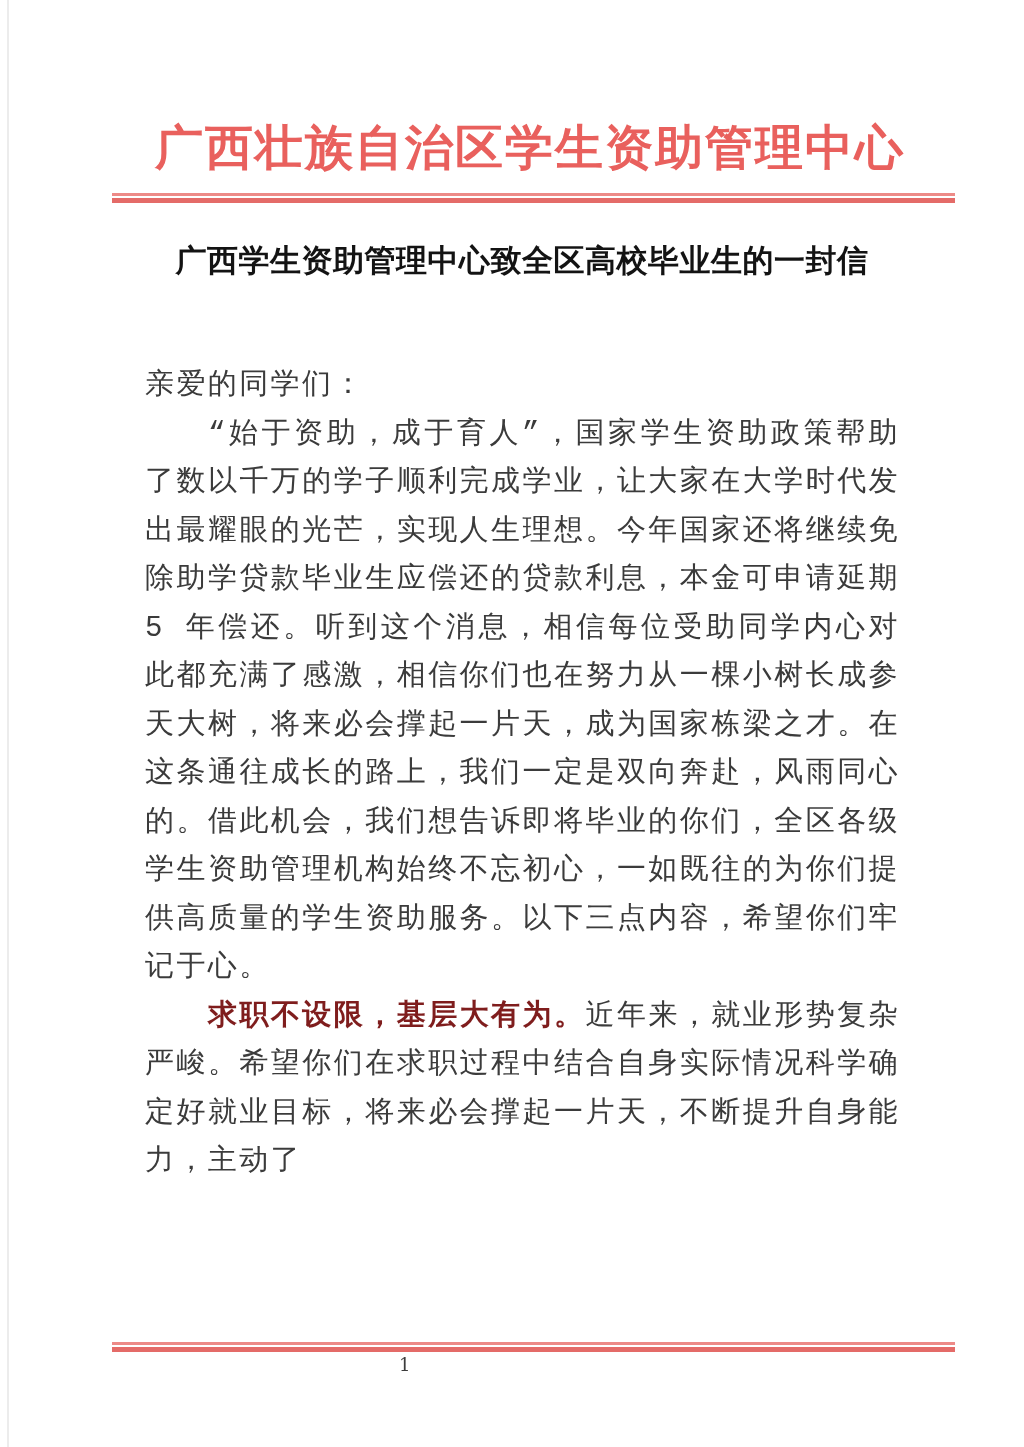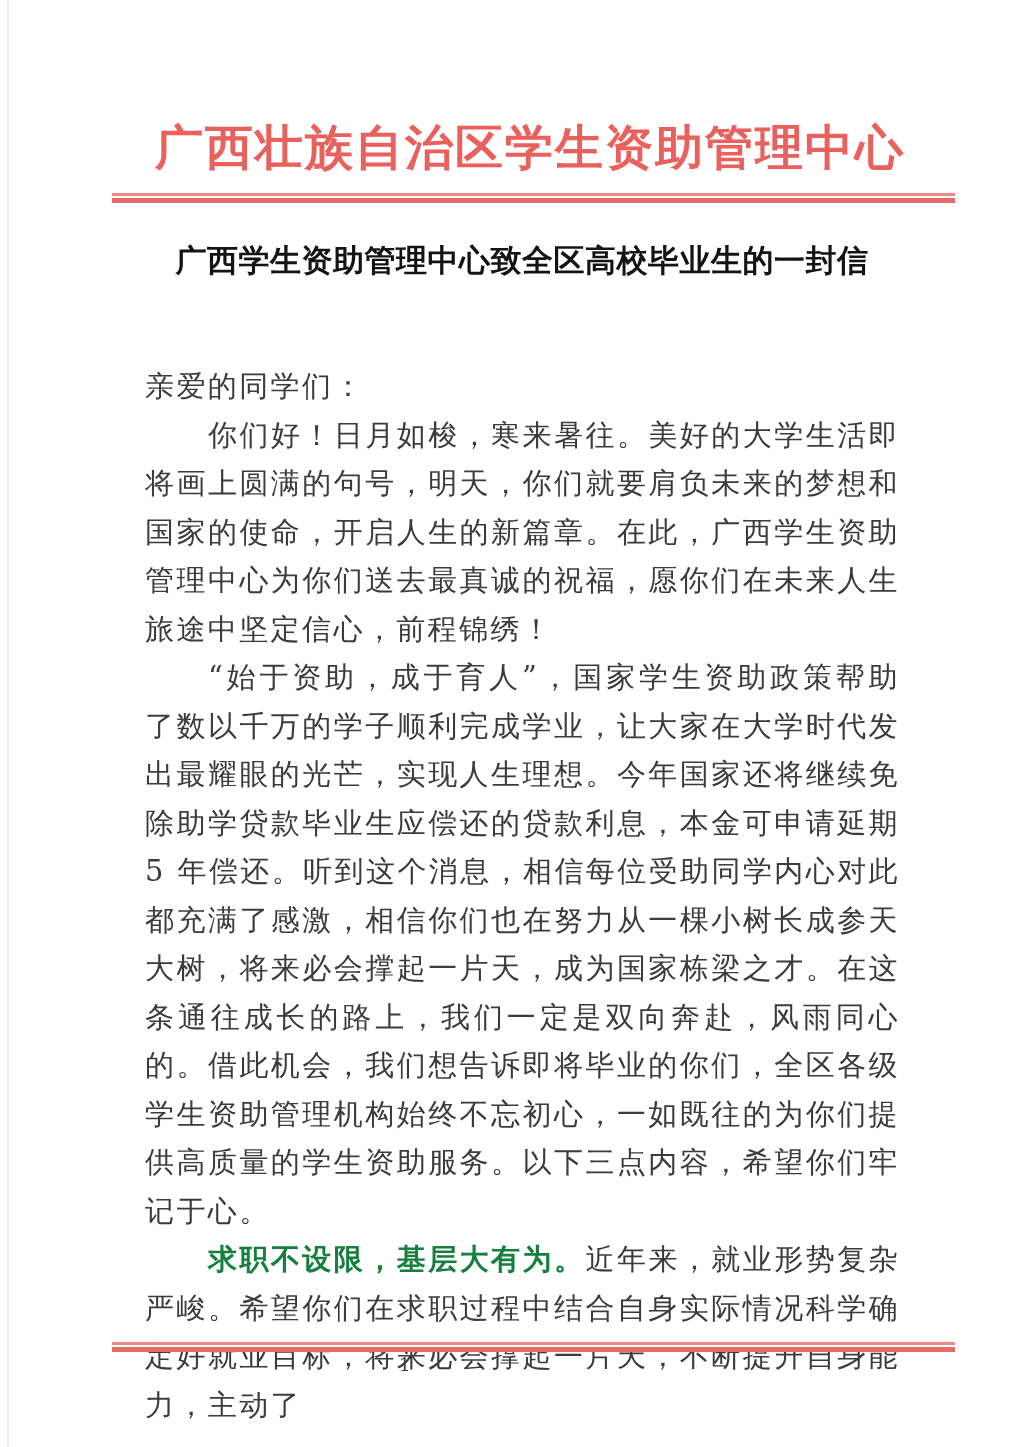--- a/index.html
+++ b/index.html
@@ -62,27 +62,28 @@
     padding-left: 145px;
     padding-right: 124px;
     font-size: 29px;
     line-height: 48.5px;
     letter-spacing: 2.4px;
     color: #3b3b3b;
     text-align: justify;
   }
   .letter-body p {
     margin: 0;
+    font-family: Liberation Mono, monospace;
   }
   .para-indent {
     text-indent: 63px;
   }
   .bold-lead {
     font-weight: bold;
-    color: #15803d;
+    color: #7f1d1d;
   }
   .footer-rule {
     position: absolute;
     top: 1342px;
     left: 112px;
     width: 843px;
     height: 2px;
     background: #ffffff;
     border-top: 3px solid #ed8a87;
     border-bottom: 5px solid #e46b68;
@@ -105,21 +106,20 @@
 
   <div class="letterhead-title">广西壮族自治区学生资助管理中心</div>
 
   <div class="letterhead-rule"></div>
 
   <h1 class="doc-title">广西学生资助管理中心致全区高校毕业生的一封信</h1>
 
   <div class="letter-body">
     <p class="salutation">亲爱的同学们：</p>
 
-    <p class="para-indent">你们好！日月如梭，寒来暑往。美好的大学生活即将画上圆满的句号，明天，你们就要肩负未来的梦想和国家的使命，开启人生的新篇章。在此，广西学生资助管理中心为你们送去最真诚的祝福，愿你们在未来人生旅途中坚定信心，前程锦绣！</p>
 
     <p class="para-indent">“始于资助，成于育人”，国家学生资助政策帮助了数以千万的学子顺利完成学业，让大家在大学时代发出最耀眼的光芒，实现人生理想。今年国家还将继续免除助学贷款毕业生应偿还的贷款利息，本金可申请延期 5 年偿还。听到这个消息，相信每位受助同学内心对此都充满了感激，相信你们也在努力从一棵小树长成参天大树，将来必会撑起一片天，成为国家栋梁之才。在这条通往成长的路上，我们一定是双向奔赴，风雨同心的。借此机会，我们想告诉即将毕业的你们，全区各级学生资助管理机构始终不忘初心，一如既往的为你们提供高质量的学生资助服务。以下三点内容，希望你们牢记于心。</p>
 
     <p class="para-indent"><span class="bold-lead">求职不设限，基层大有为。</span><span>近年来，就业形势复杂严峻。希望你们在求职过程中结合自身实际情况科学确定好就业目标，将来必会撑起一片天，不断提升自身能力，主动了</span></p>
   </div>
 
   <div class="footer-rule"></div>
 
   <div class="page-number">1</div>
 </div>

